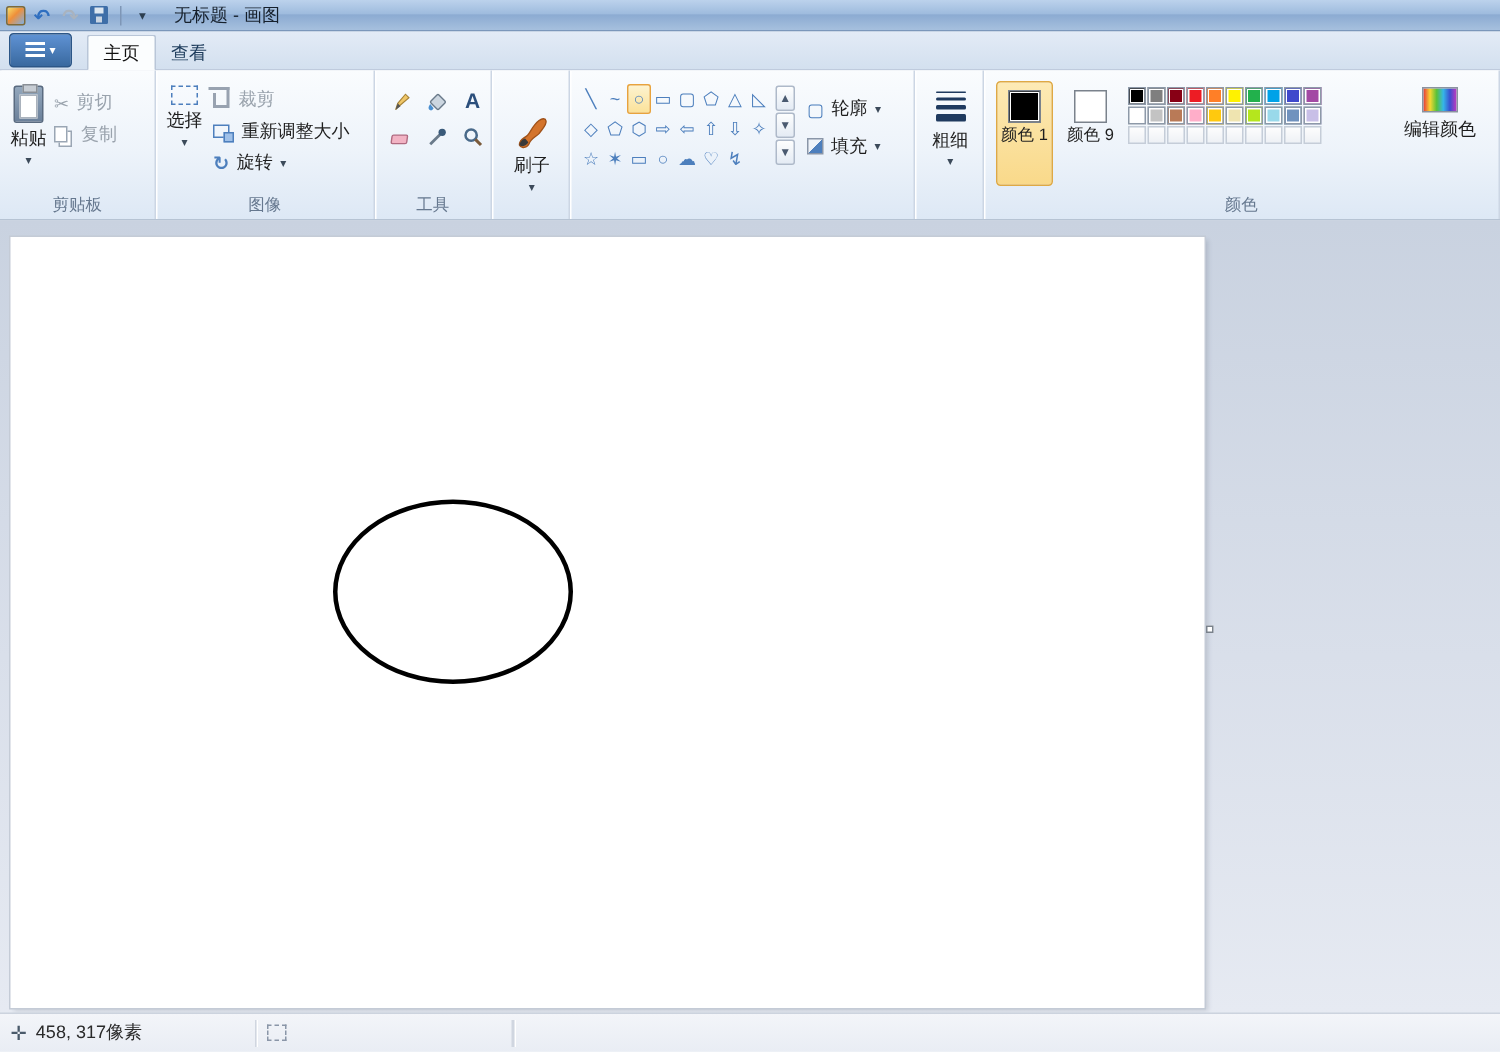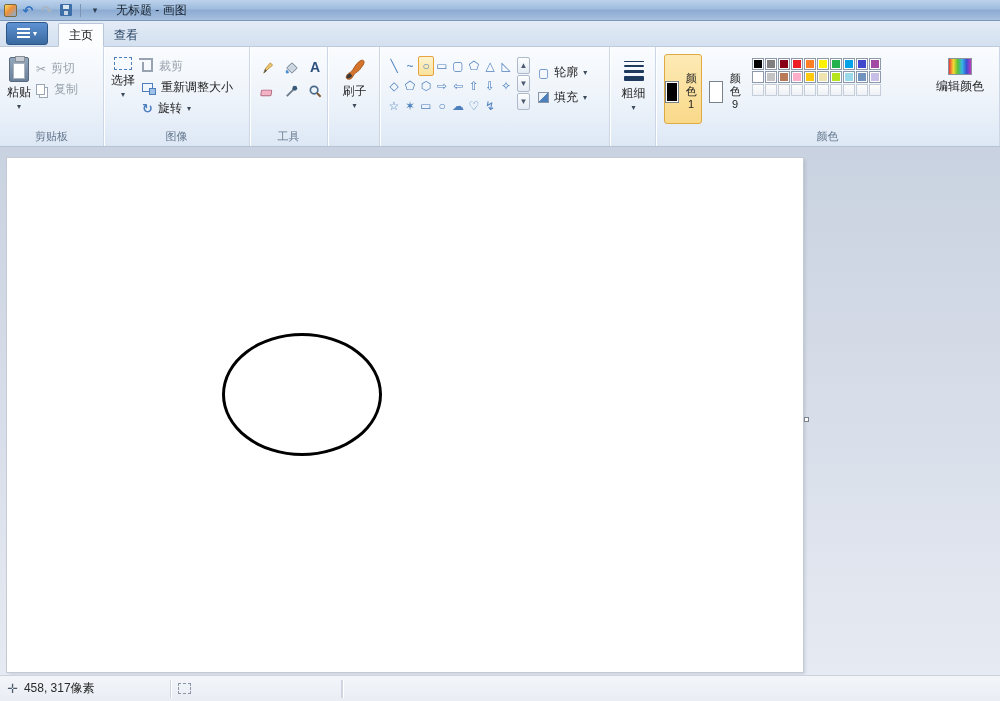--- a/index.html
+++ b/index.html
@@ -98,21 +98,21 @@
     background:#9fc0e8; border:1px solid #4d7fbd; }
   .rotate-glyph { color:#4d7fbd; font-size:13px; font-weight:bold; }
 
   
   .g-tools { width:78px; }
   .toolgrid { display:grid; grid-template-columns:repeat(3,22px); grid-auto-rows:22px; gap:2px; margin-top:4px; }
   .tool-btn { display:flex; align-items:center; justify-content:center; border:1px solid transparent; border-radius:2px; }
   .text-a { font-weight:bold; font-size:14px; color:#2c4f7c; }
 
   
-  .g-brushes { width:52px; display:flex; justify-content:center; }
+  .g-brushes { width:52px; display:flex; justify-content:center;align-items:flex-end; }
 
   
   .g-shapes { width:230px; display:flex; }
   .shapegrid { display:grid; grid-template-columns:repeat(8,16px); grid-auto-rows:20px;
     margin-top:4px; }
   .shape-cell { display:flex; align-items:center; justify-content:center;
     font-size:12px; color:#4d7fbd; border:1px solid transparent; border-radius:2px; }
   .shape-cell.selected { background:linear-gradient(#fdf3d0,#fbe29a); border:1px solid #e8a33d; }
   .shapescroll { display:flex; flex-direction:column; gap:1px; margin:5px 2px 0 3px; }
   .scroll-btn { width:13px; height:17px; font-size:8px; color:#4a5a70;
@@ -123,21 +123,21 @@
   .fill-mini { width:11px; height:11px; border:1px solid #8a96a8;
     background:linear-gradient(135deg,#eef3f9 50%,#4d7fbd 50%); }
 
   
   .g-size { width:46px; display:flex; justify-content:center; }
   .bars { display:flex; flex-direction:column; gap:3px; width:20px; margin:4px 0 2px; }
   .bars i { display:block; background:#1f3a5f; border-radius:1px; }
 
   
   .g-colors { flex:1; display:flex; gap:6px; padding-left:8px; }
-  .color-big { width:38px; height:70px; margin-top:2px; display:flex; align-items:center;
+  .color-big { width:38px; height:70px; margin-top:2px; display:flex; flex-direction:column; align-items:center;
     padding-top:5px; gap:2px; border:1px solid transparent; border-radius:3px; text-align:center; }
   .color-big.selected { background:linear-gradient(#fdeab5,#f9d univers); }
   .color-big.selected { background:linear-gradient(#fdeab5,#f9d98a); border:1px solid #dfa944; }
   .swatch-big { width:22px; height:22px; border:1px solid #7a828c; box-shadow:inset 0 0 0 1px #fff; }
   .color-big .lbl { font-size:11px; line-height:1.2; width:32px; }
   .palette { display:grid; grid-template-columns:repeat(10,12px); grid-auto-rows:12px; gap:1px; margin-top:6px; }
   .swatch { width:12px; height:12px; border:1px solid #8d99a8; box-shadow:inset 0 0 0 1px #fff; }
   .swatch.empty { border:1px solid #c5cdd8; box-shadow:none;
     background:linear-gradient(#fdfdfd,#eef1f5); }
   .editcolors { margin-left:auto; margin-right:8px; width:54px; display:flex; flex-direction:column;

